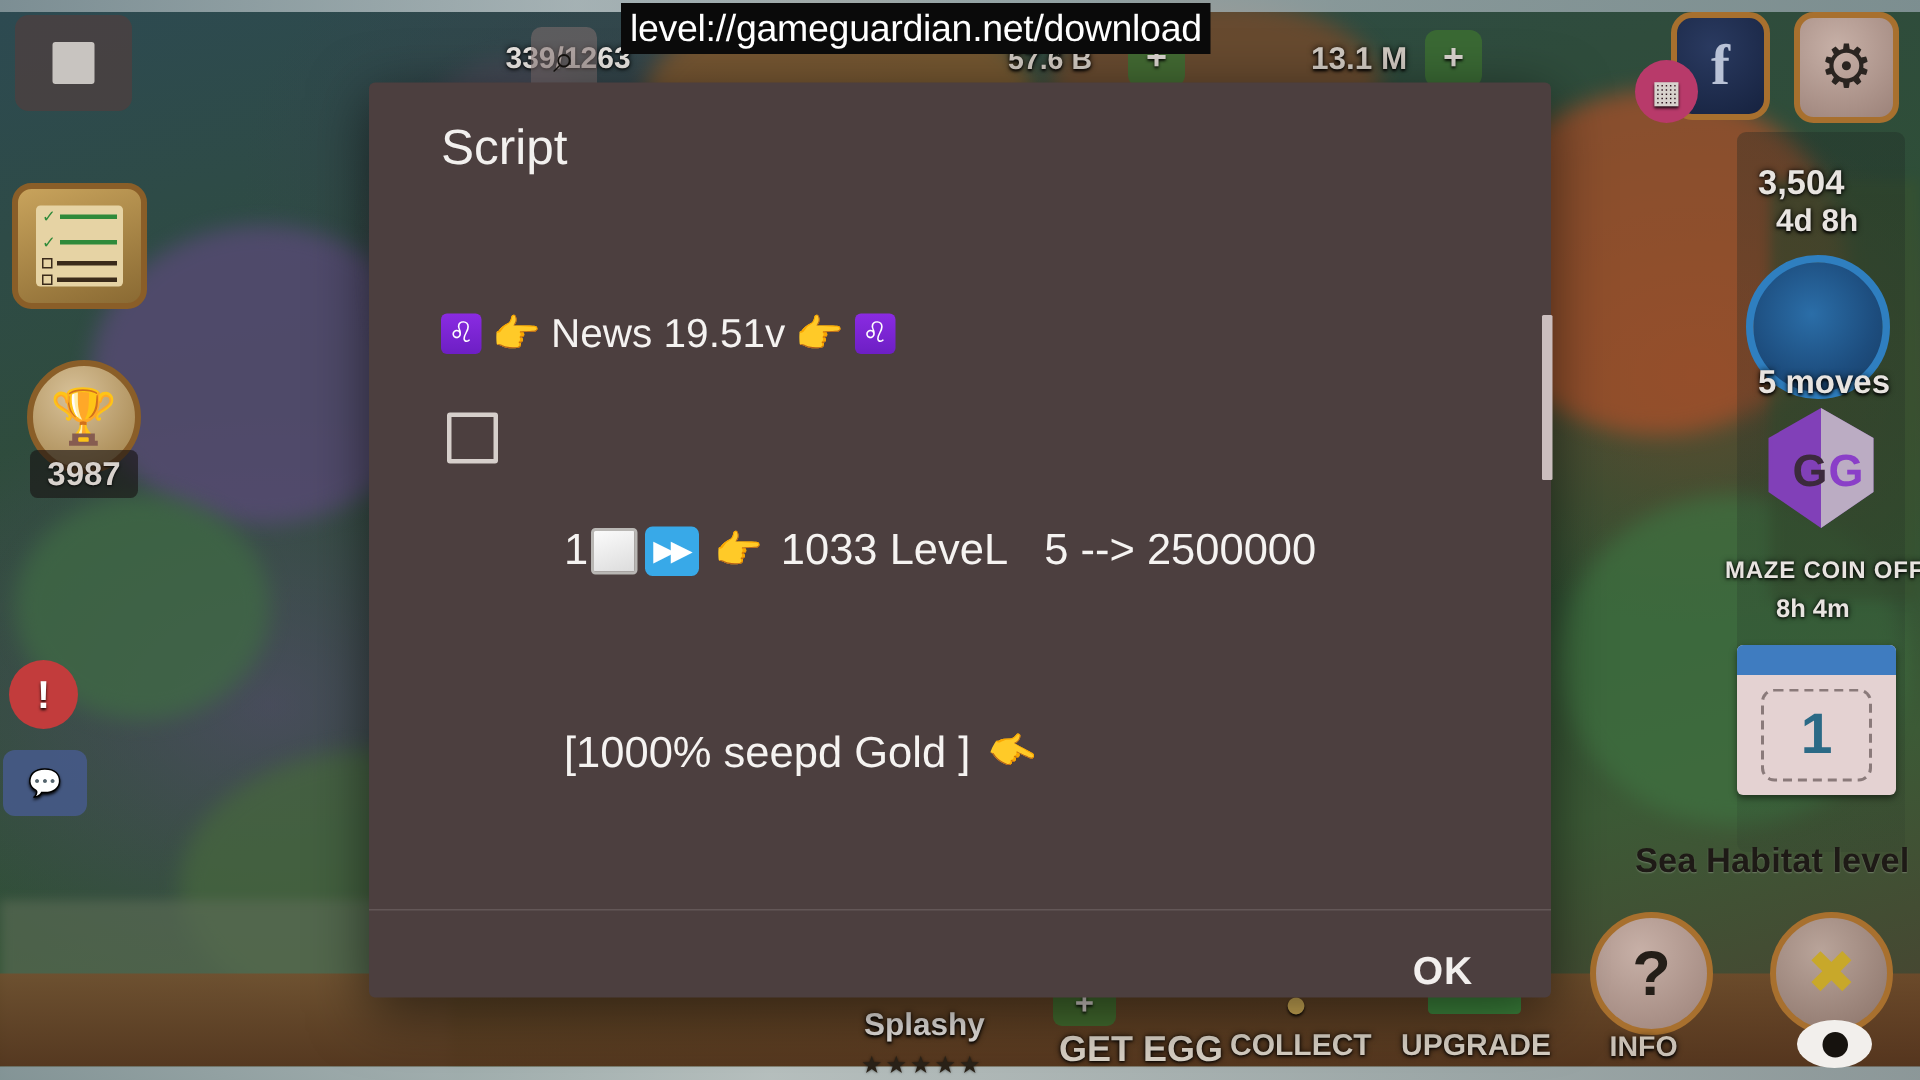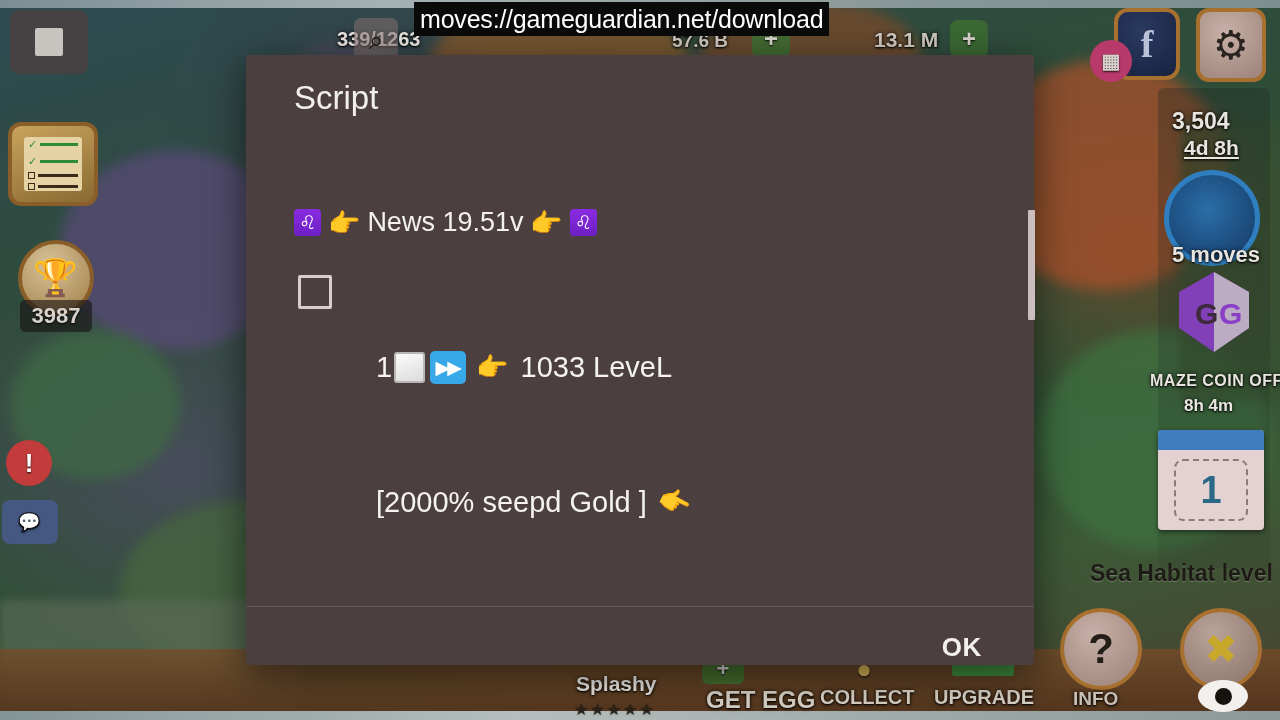--- a/index.html
+++ b/index.html
@@ -393,21 +393,21 @@
     <span style="font-size:36px; color:#d8a832; font-family:'DejaVu Sans',sans-serif;">🏆</span>
   </div>
   <div class="hud-chip" style="left:20px; top:300px; width:72px; height:32px; font-size:22px;">3987</div>
 
   <div class="hud-chip" style="left:6px; top:440px; width:46px; height:46px; border-radius:50%; background:#c23c3c; font-size:26px; color:#fff;">!</div>
   <div class="hud-chip" style="left:2px; top:500px; width:56px; height:44px; background:rgba(70,90,140,.85); font-size:18px; border-radius:8px;">💬</div>
 
   <div class="right-panel"></div>
 
   <div class="hud-text" style="left:1172px; top:108px; font-size:23px;">3,504</div>
-  <div class="hud-text" style="left:1184px; top:136px; font-size:21px;text-decoration:underline;">4d 8h</div>
+  <div class="hud-text" style="left:1184px; top:136px; font-size:21px;">4d 8h</div>
 
   <div style="position:absolute;left:1164px;top:170px;width:96px;height:96px;border-radius:50%;background:radial-gradient(circle at 45% 40%,#2b6ea8 0%,#1d4d7e 60%,#173c63 100%);border:5px solid #2f7fc0;"></div>
   <div class="hud-text" style="left:1172px; top:242px; font-size:22px;">5 moves</div>
 
   <div class="gg-logo">
     <svg width="78" height="84" viewBox="0 0 78 84">
       <polygon points="39,2 74,22 74,58 39,82 4,58 4,22" fill="#8a3fc8" opacity="0.9"></polygon>
       <polygon points="39,2 74,22 74,58 39,82" fill="#c6c0c4" opacity="0.85"></polygon>
       <text x="20" y="54" font-size="30" font-weight="bold" fill="#3c2a3c" font-family="'Liberation Sans',sans-serif">G</text>
       <text x="44" y="54" font-size="30" font-weight="bold" fill="#8a3fc8" font-family="'Liberation Sans',sans-serif">G</text>
@@ -450,21 +450,21 @@
   <div class="hud-text" style="left:1073px; top:688px; font-size:19px; color:#c8bfb4;">INFO</div>
 
   <div class="hud-sq-btn" style="left:1180px; top:608px; width:82px; height:82px; border-radius:50%; background:radial-gradient(circle at 40% 30%,#b9a49a,#8a7268);">
     <span style="font-size:40px; color:#c8a82a; font-family:'DejaVu Sans',sans-serif;">✖</span>
   </div>
   <div style="position:absolute; left:1198px; top:680px; width:50px; height:32px; border-radius:50%; background:#f2efec; display:flex; align-items:center; justify-content:center;">
     <div style="width:17px;height:17px;border-radius:50%;background:#16120e;"></div>
   </div>
 
   <div class="url-banner">
-    <span>moves://gameguardian.net/download</span>
+    <span>level://gameguardian.net/download</span>
   </div>
 
   <div class="dialog">
 
     <div class="dialog-title">Script</div>
 
     <div class="dialog-subtitle">
       <span class="leo-badge">♌</span>
       <span class="hand">👉</span>
       <span>News 19.51v</span>
@@ -478,23 +478,24 @@
         <div class="row">
           <div class="cb"></div>
           <div class="row-text">
             <div class="row-line">
               <span>1</span>
               <span class="e-white-sq"></span>
               <span class="e-ff">▶▶</span>
               <span class="hand" style="margin-right:12px;">👉</span>
               <span>1033 LeveL</span>
               <span style="width:24px;display:inline-block;"></span>
+              <span>5 --&gt; 2500000</span>
             </div>
             <div class="row-line">
-              <span>[2000% seepd Gold ]</span>
+              <span>[1000% seepd Gold ]</span>
               <span class="hand" style="margin-left:12px; transform:rotate(28deg);">👉</span>
             </div>
           </div>
         </div>
 
       </div>
     </div>
 
     <div class="divider"></div>
 

